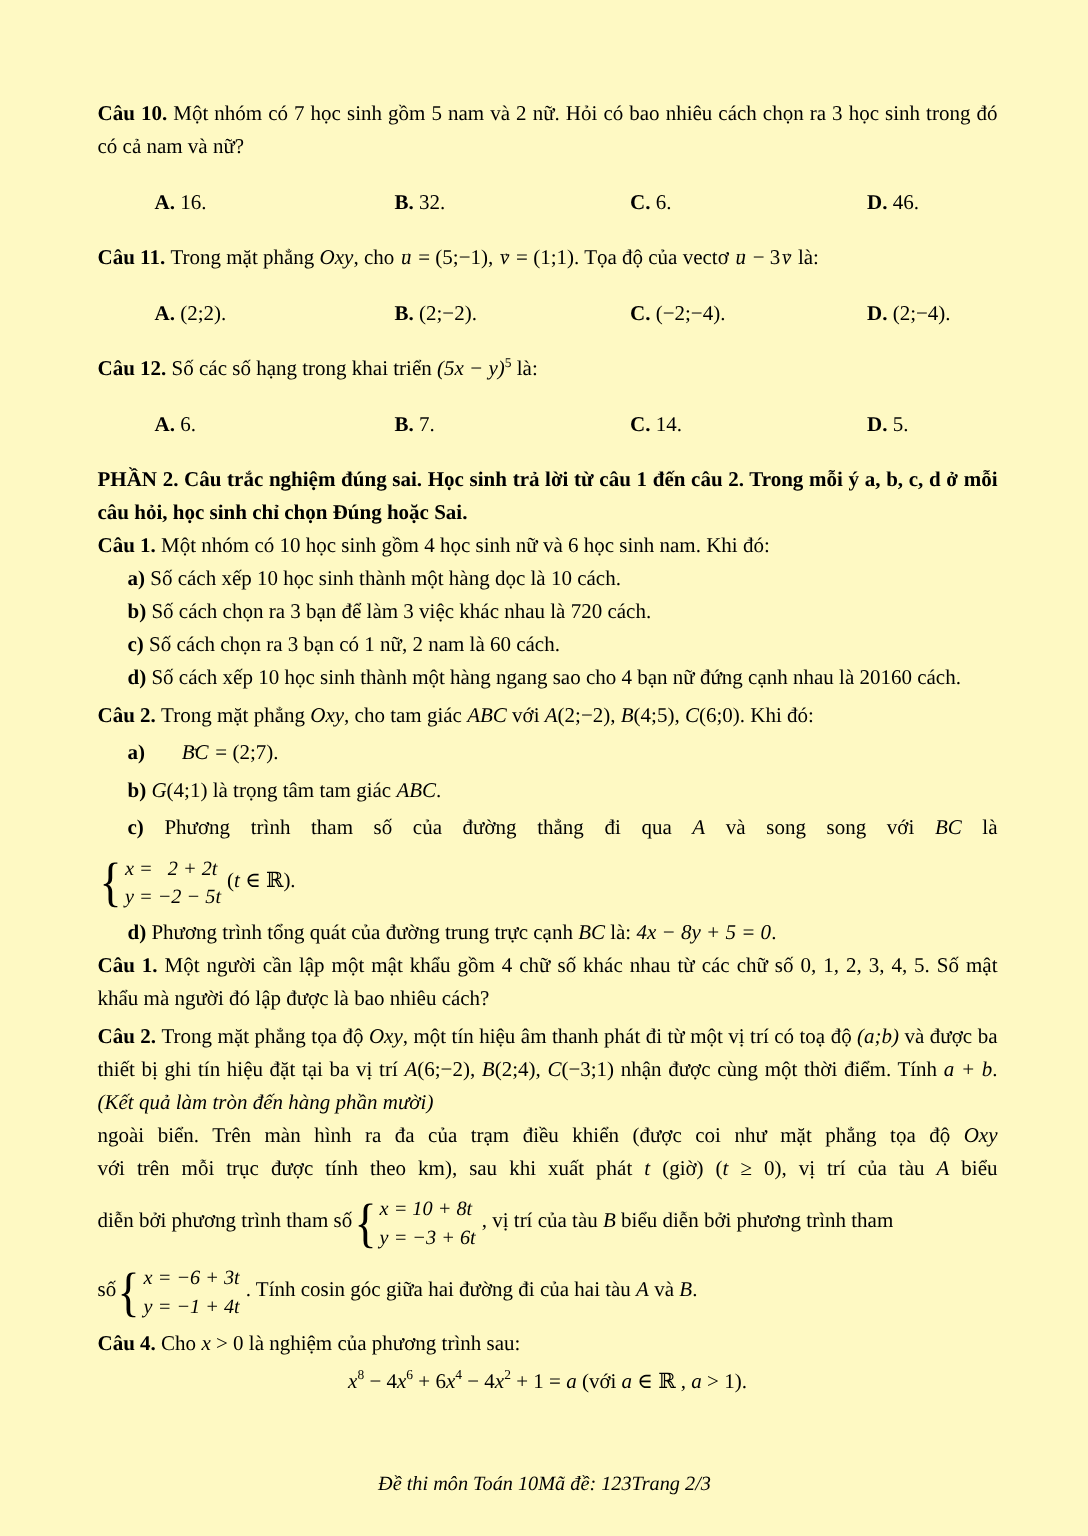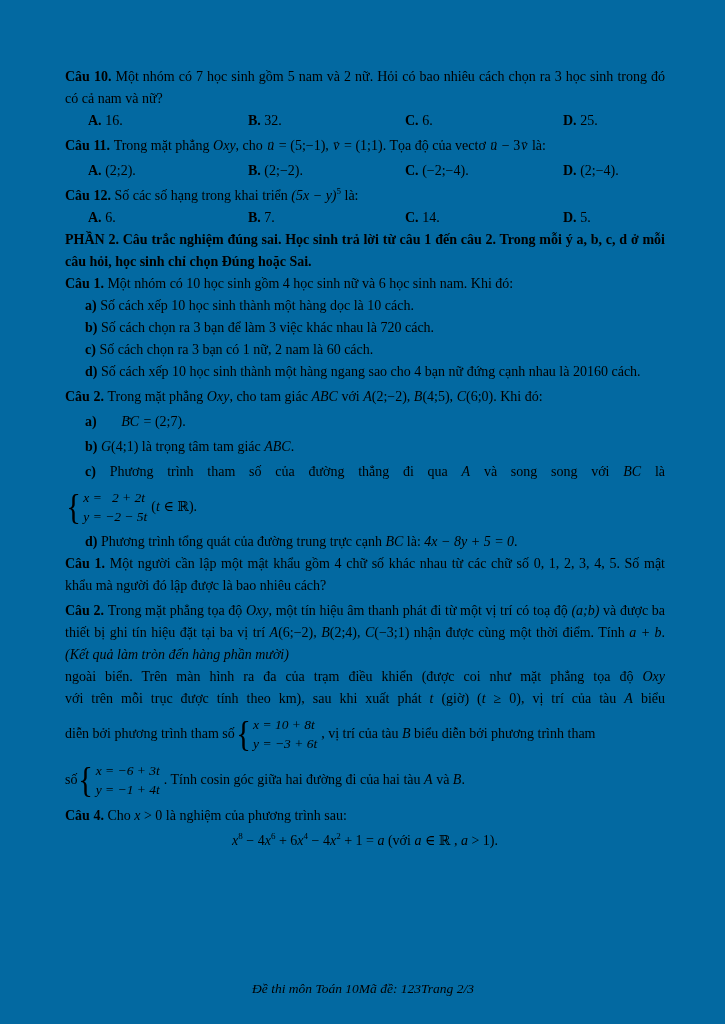--- a/index.html
+++ b/index.html
@@ -1,31 +1,31 @@
 <!DOCTYPE html>
 <html><head>
 <meta charset="utf-8">
 <style>
   html,body{margin:0;padding:0}
   body{
     width:725px;height:1024px;background:#ffffff;color:#000;
     font-family:"Liberation Serif","DejaVu Serif",serif;
     font-size:14px;position:relative;overflow:hidden;
   }
-  .page{position:absolute;inset:0;background:#0369a1}
+  .page{position:absolute;inset:0;background:#fef9c3}
   .content{position:absolute;left:65px;right:60px;top:66px}
   .para{margin:0;line-height:22px;text-align:justify}
   .mt{margin-top:3px}
   .mb{margin-bottom:3px}
   .sub{text-indent:20px}
   .jlast{text-align:justify;text-align-last:justify}
   .center{text-align:right;text-align-last:center}
   .opts{
     display:grid;grid-template-columns:160px 157px 158px auto;
-    padding-left:23px;line-height:22px;margin:0;
+    padding-left:23px;line-height:22px;margin:15px;
   }
   .seg-b{font-weight:700}
   .seg-i{font-style:italic}
   .seg-sup{font-size:9px;vertical-align:super;line-height:0}
   .seg-vec{font-style:italic;position:relative;display:inline-block;padding:0 1px}
   .seg-vec::after{
     content:"\2192";position:absolute;left:50%;top:-0.55em;
     transform:translateX(-50%) scaleX(0.9);font-size:9px;font-style:normal;
   }
   .cases-line{display:flex;align-items:center;line-height:20px;margin:2px 0;min-height:44px}
@@ -44,21 +44,21 @@
 <body>
 
 <div class="page">
   <main class="content">
 
     <p class="para"><span class="seg-b">Câu 10. </span><span>Một nhóm có 7 học sinh gồm 5 nam và 2 nữ. Hỏi có bao nhiêu cách chọn ra 3 học sinh trong đó có cả nam và nữ?</span></p>
     <div class="opts">
       <span><span class="seg-b">A. </span><span>16.</span></span>
       <span><span class="seg-b">B. </span><span>32.</span></span>
       <span><span class="seg-b">C. </span><span>6.</span></span>
-      <span><span class="seg-b">D. </span><span>25.</span></span>
+      <span><span class="seg-b">D. </span><span>46.</span></span>
     </div>
 
     <p class="para mt mb"><span class="seg-b">Câu 11. </span><span>Trong mặt phẳng </span><span class="seg-i">Oxy</span><span>, cho </span><span class="seg-vec">u</span><span> = (5;−1), </span><span class="seg-vec">v</span><span> = (1;1). Tọa độ của vectơ </span><span class="seg-vec">u</span><span> − 3</span><span class="seg-vec">v</span><span> là:</span></p>
     <div class="opts mb">
       <span><span class="seg-b">A. </span><span>(2;2).</span></span>
       <span><span class="seg-b">B. </span><span>(2;−2).</span></span>
       <span><span class="seg-b">C. </span><span>(−2;−4).</span></span>
       <span><span class="seg-b">D. </span><span>(2;−4).</span></span>
     </div>
 

